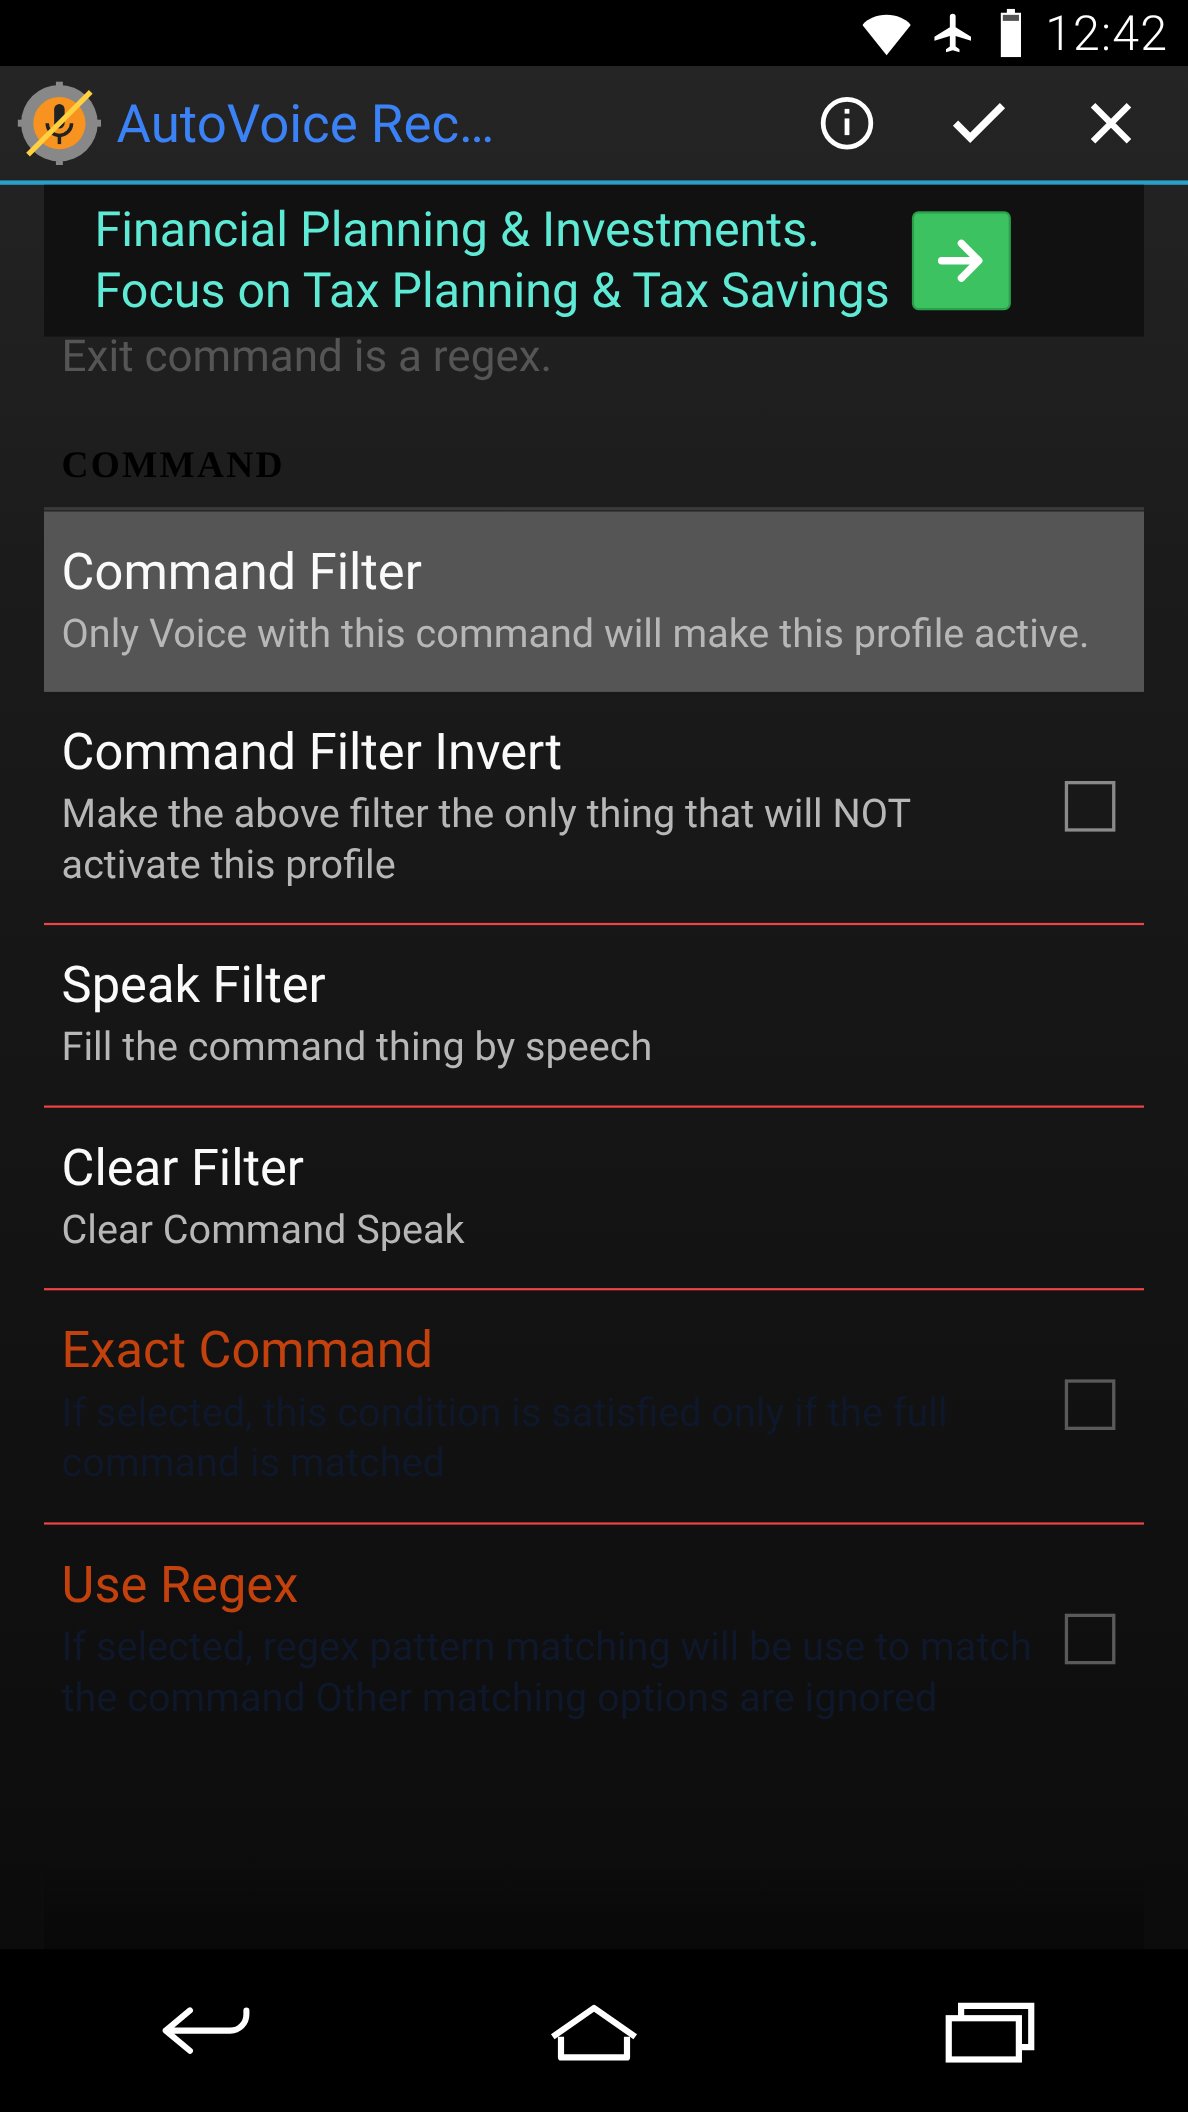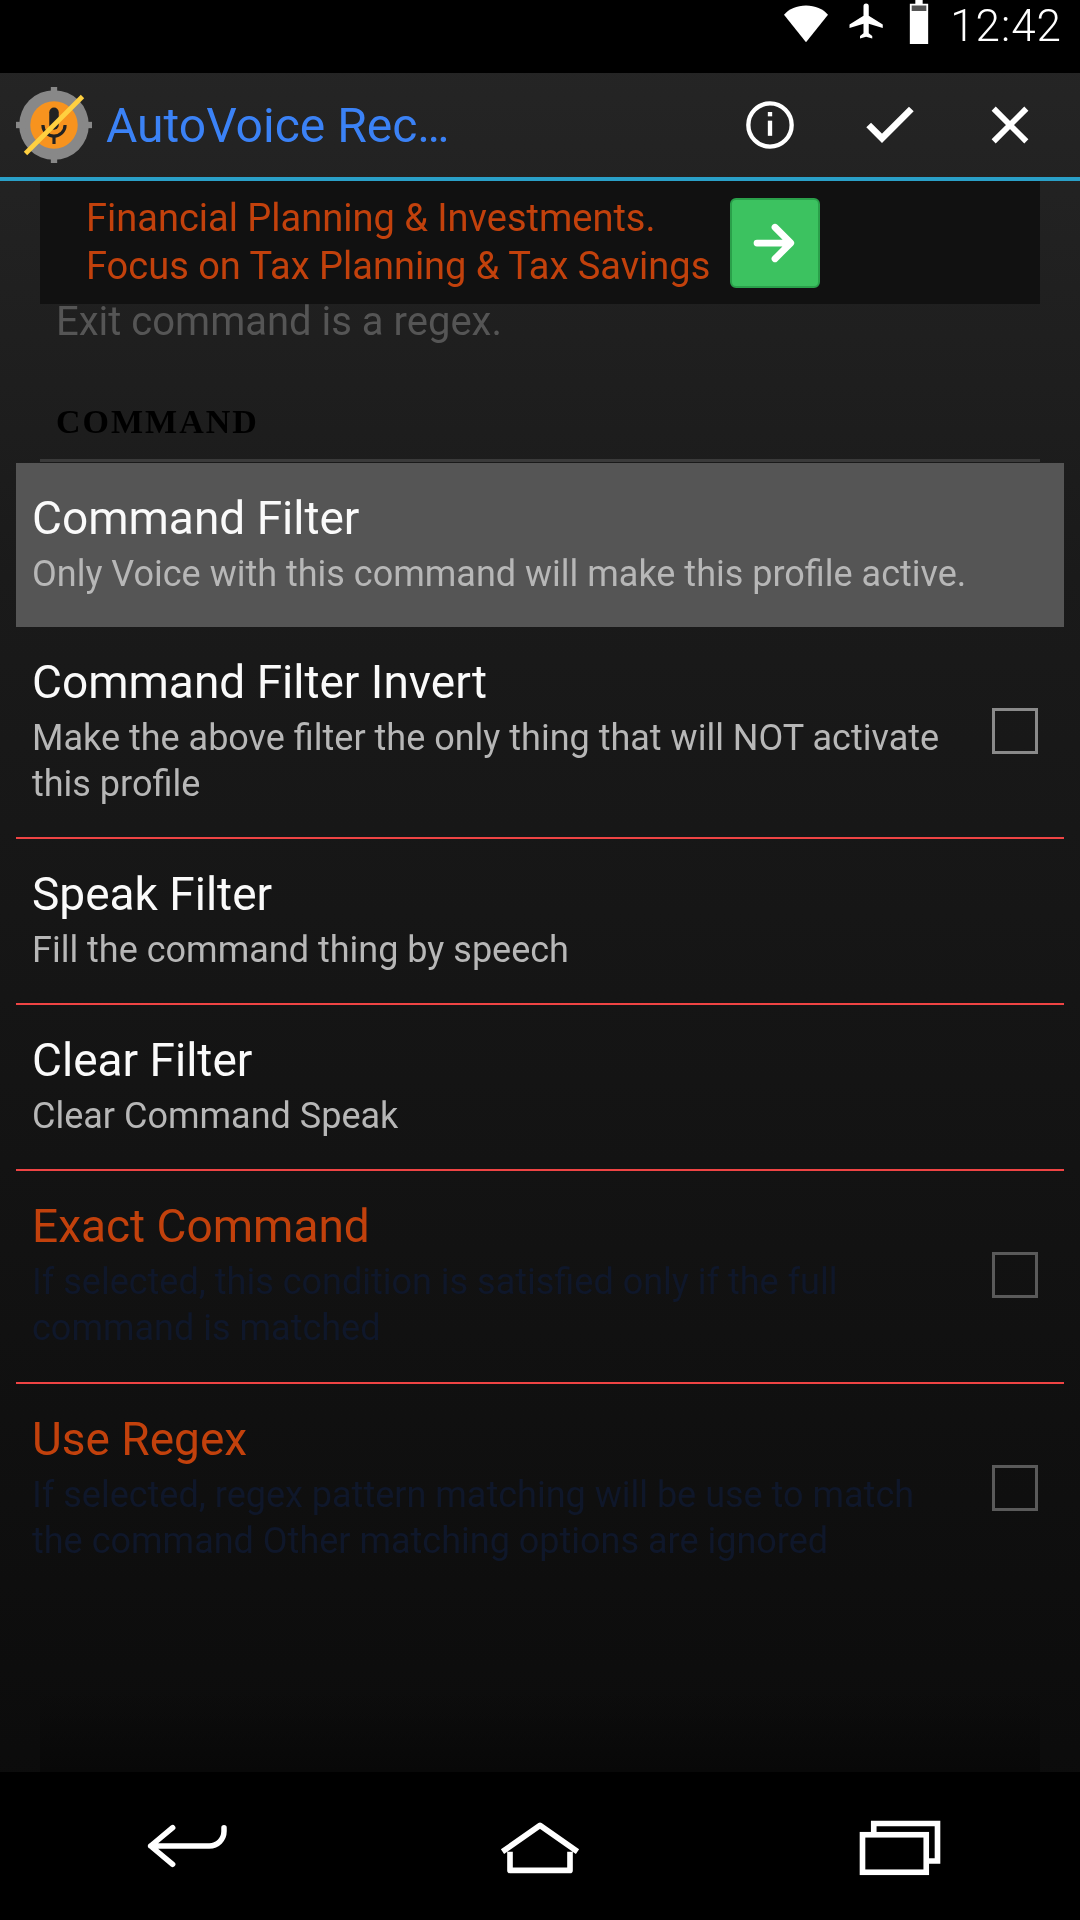--- a/index.html
+++ b/index.html
@@ -8,25 +8,25 @@
     height: 1920px;
     background: linear-gradient(to bottom, #262626 0%, #1a1a1a 30%, #0a0a0a 100%);
     font-family: Roboto, "Helvetica Neue", Arial, sans-serif;
     color: #fff;
     overflow: hidden;
     position: relative;
   }
 
   
   .status-bar {
-    height: 73px;
+    height: 60px;
     background: #000;
     display: flex;
     justify-content: flex-end;
-    align-items: flex-start;
+    align-items: center;
     padding: 0 18px;
     gap: 18px;
   }
   .status-bar .time {
     font-size: 44px;
     font-weight: 300;
     color: #fff;
     letter-spacing: 1px;
   }
   .status-icon { display: inline-flex; align-items: center; }
@@ -78,23 +78,23 @@
   .ad {
     background: #111;
     display: flex;
     align-items: center;
     padding: 14px 20px 14px 46px;
     gap: 20px;
     position: relative;
     z-index: 2;
   }
   .ad-text {
-    font-size: 38px;
+    font-size: 44px;
     line-height: 1.25;
-    color: #c2410c;
+    color: #5eead4;
   }
   .ad-button {
     width: 90px; height: 90px;
     background: #3cc260;
     border-radius: 6px;
     border: 2px solid #2aa04a;
     display:flex;align-items:center;justify-content:center;
     flex-shrink: 0;
   }
 
@@ -116,21 +116,21 @@
     font-family: Liberation Serif, serif;
   }
   .section-rule {
     height: 4px;
     margin: 0 40px;
     background: #3a3a3a;
     border-bottom: 1px solid #1a1a1a;
   }
 
   
-  .list { padding: 0 16px; }
+  .list { padding: 0 40px; }
   .row {
     padding: 28px 16px 30px;
     border-bottom: 2px solid #ef4444;
     display: flex;
     align-items: center;
     gap: 22px;
   }
   .row.highlighted {
     background: #555555;
     border-bottom: none;

